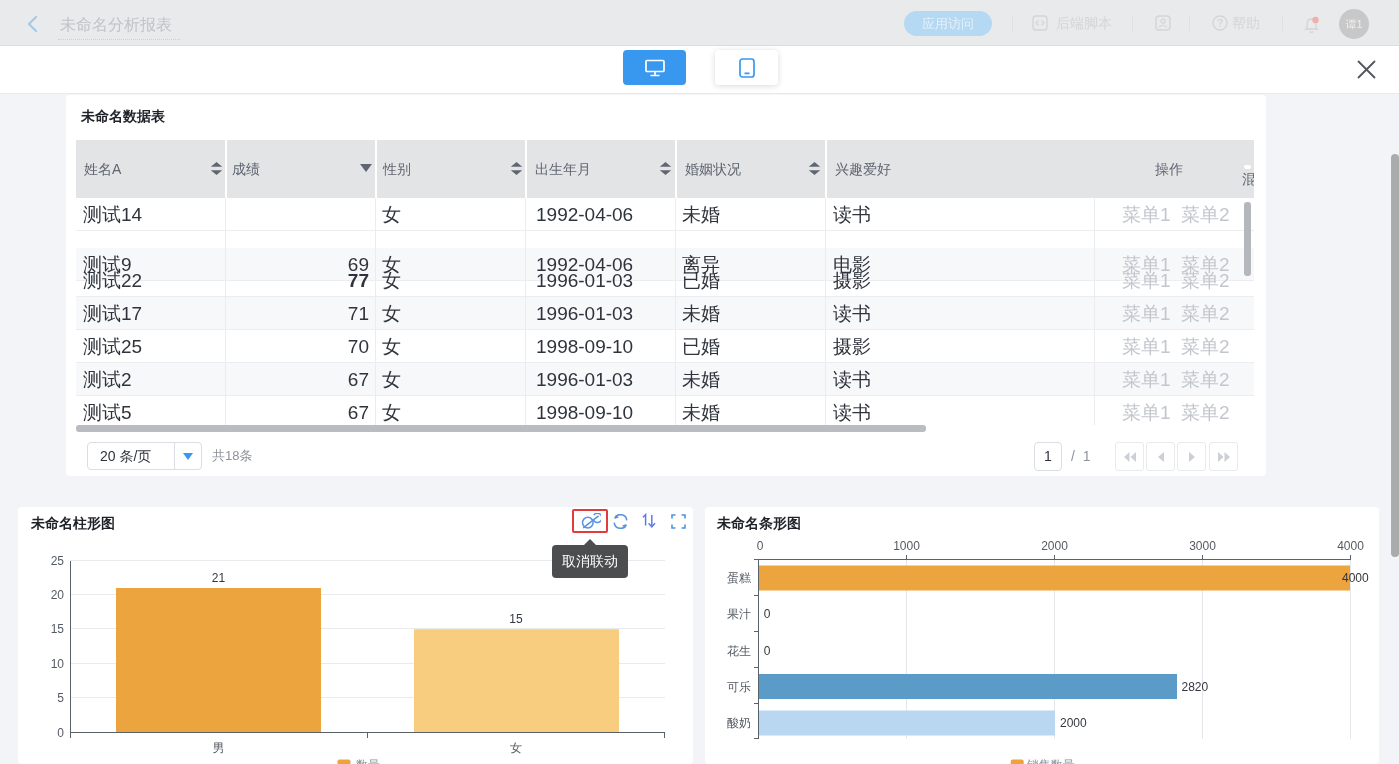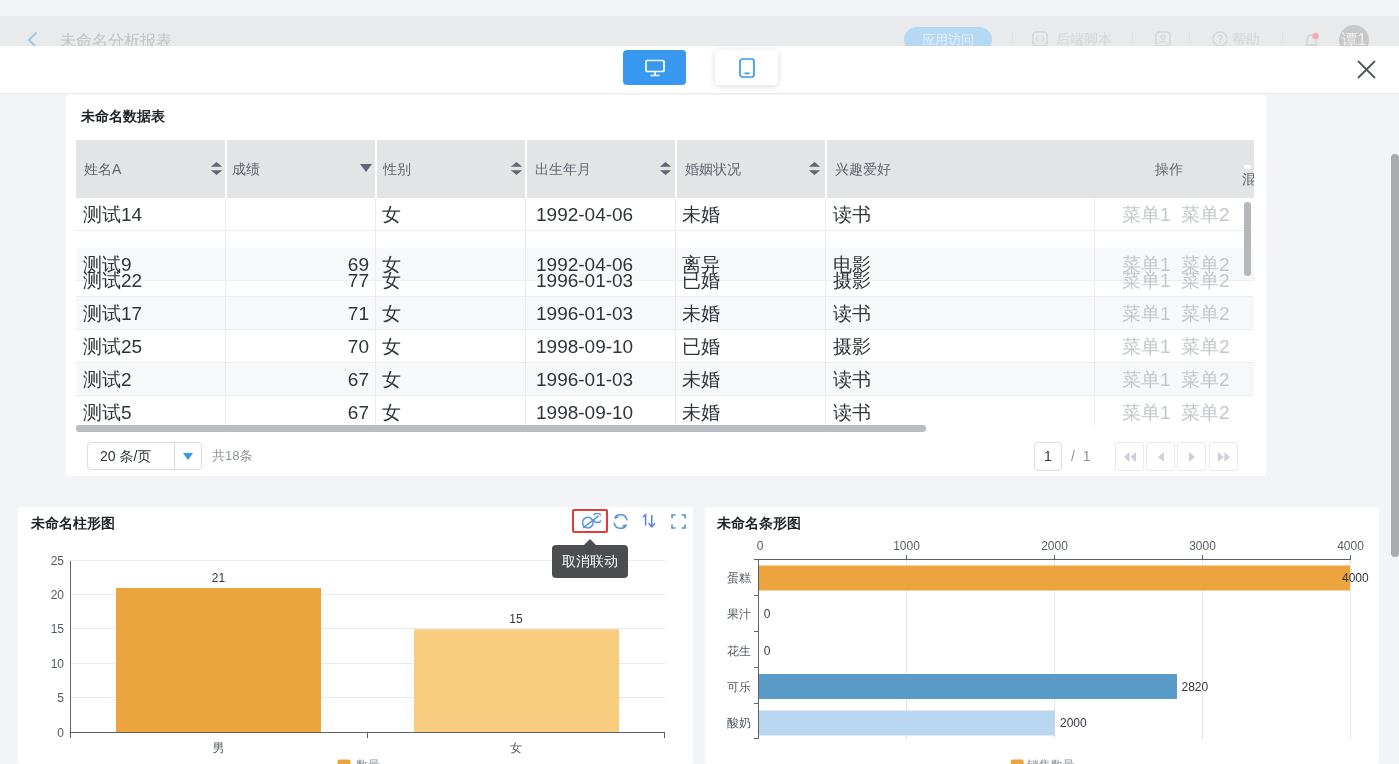--- a/index.html
+++ b/index.html
@@ -2,27 +2,27 @@
 <html><head>
 <meta charset="utf-8">
 <style>
 * { margin:0; padding:0; box-sizing:border-box; }
 html,body { width:1399px; height:764px; overflow:hidden; }
 body { font-family:"Liberation Sans",sans-serif; }
 #app { position:relative; width:1399px; height:764px; background:#f3f4f8; overflow:hidden; }
 .abs { position:absolute; }
 
 
-#topbar { position:absolute; left:0; top:0; width:1399px; height:46px; background:#e9eaeb; border-bottom:1px solid #dcdddf;margin-top:16px; }
+#topbar { position:absolute; left:0; top:0; width:1399px; height:46px; background:#e9eaeb; border-bottom:1px solid #dcdddf; }
 #topbar .chev { position:absolute; left:26px; top:15px; }
 #topbar .title { position:absolute; left:60px; top:15px; font-size:16px; color:#c0c3c7; } #topbar .tdot { position:absolute; left:58px; top:39px; width:122px; border-top:1px dotted #cfd0d2; }
 .pill { position:absolute; left:904px; top:11px; width:88px; height:25px; background:#b5d9f3; border-radius:13px; color:#e4f0fa; font-size:13px; text-align:center; line-height:25px; }
 .tsep { position:absolute; top:15px; width:1px; height:16px; background:#dfe0e2; }
 .titem { position:absolute; top:0; height:46px; line-height:46px; font-size:14px; color:#d4d5d7; }
-#avatar { position:absolute; left:1339px; top:9px; width:30px; height:30px; border-radius:50%; background:#c8c8c8; color:#efefef; font-size:16px; text-align:center; line-height:30px; }
+#avatar { position:absolute; left:1339px; top:9px; width:30px; height:30px; border-radius:50%; background:#c8c8c8; color:#efefef; font-size:11px; text-align:center; line-height:30px; }
 
 
 #toolbar { position:absolute; left:0; top:46px; width:1399px; height:48px; background:#fff; border-bottom:1px solid #e9eaec; }
 .devbtn { position:absolute; top:4px; width:63px; height:35px; border-radius:4px; }
 #btn-pc { left:623px; background:#3898f0; }
 #btn-mob { left:715px; background:#fff; box-shadow:0 1px 6px rgba(0,0,0,0.15); }
 .devbtn svg { position:absolute; left:50%; top:50%; transform:translate(-50%,-50%); }
 #closex-x { position:absolute; left:1357px; top:14px; }
 
 
@@ -159,21 +159,21 @@
         <span class="tcell" style="left:7px;">测试9</span>
           <span class="tcell" style="left:151px;width:142px;text-align:right;">69</span>
           <span class="tcell" style="left:306px;">女</span>
           <span class="tcell" style="left:460px;">1992-04-06</span>
           <span class="tcell" style="left:606px;">离异</span>
           <span class="tcell" style="left:757px;">电影</span>
           <span class="tcell menulink" style="left:1046px;">菜单1&nbsp; 菜单2</span>
       </div>
       <div class="trow" style="top:66px;">
         <span class="tcell" style="left:7px;">测试22</span>
-          <span class="tcell" style="left:151px;width:142px;text-align:right;">77</span>
+          <span class="tcell" style="left:151px;width:142px;text-align:right;font-weight:bold;">77</span>
           <span class="tcell" style="left:306px;">女</span>
           <span class="tcell" style="left:460px;">1996-01-03</span>
           <span class="tcell" style="left:606px;">已婚</span>
           <span class="tcell" style="left:757px;">摄影</span>
           <span class="tcell menulink" style="left:1046px;">菜单1&nbsp; 菜单2</span>
       </div>
       <div class="trow stripe" style="top:99px;">
         <span class="tcell" style="left:7px;">测试17</span>
           <span class="tcell" style="left:151px;width:142px;text-align:right;">71</span>
           <span class="tcell" style="left:306px;">女</span>

